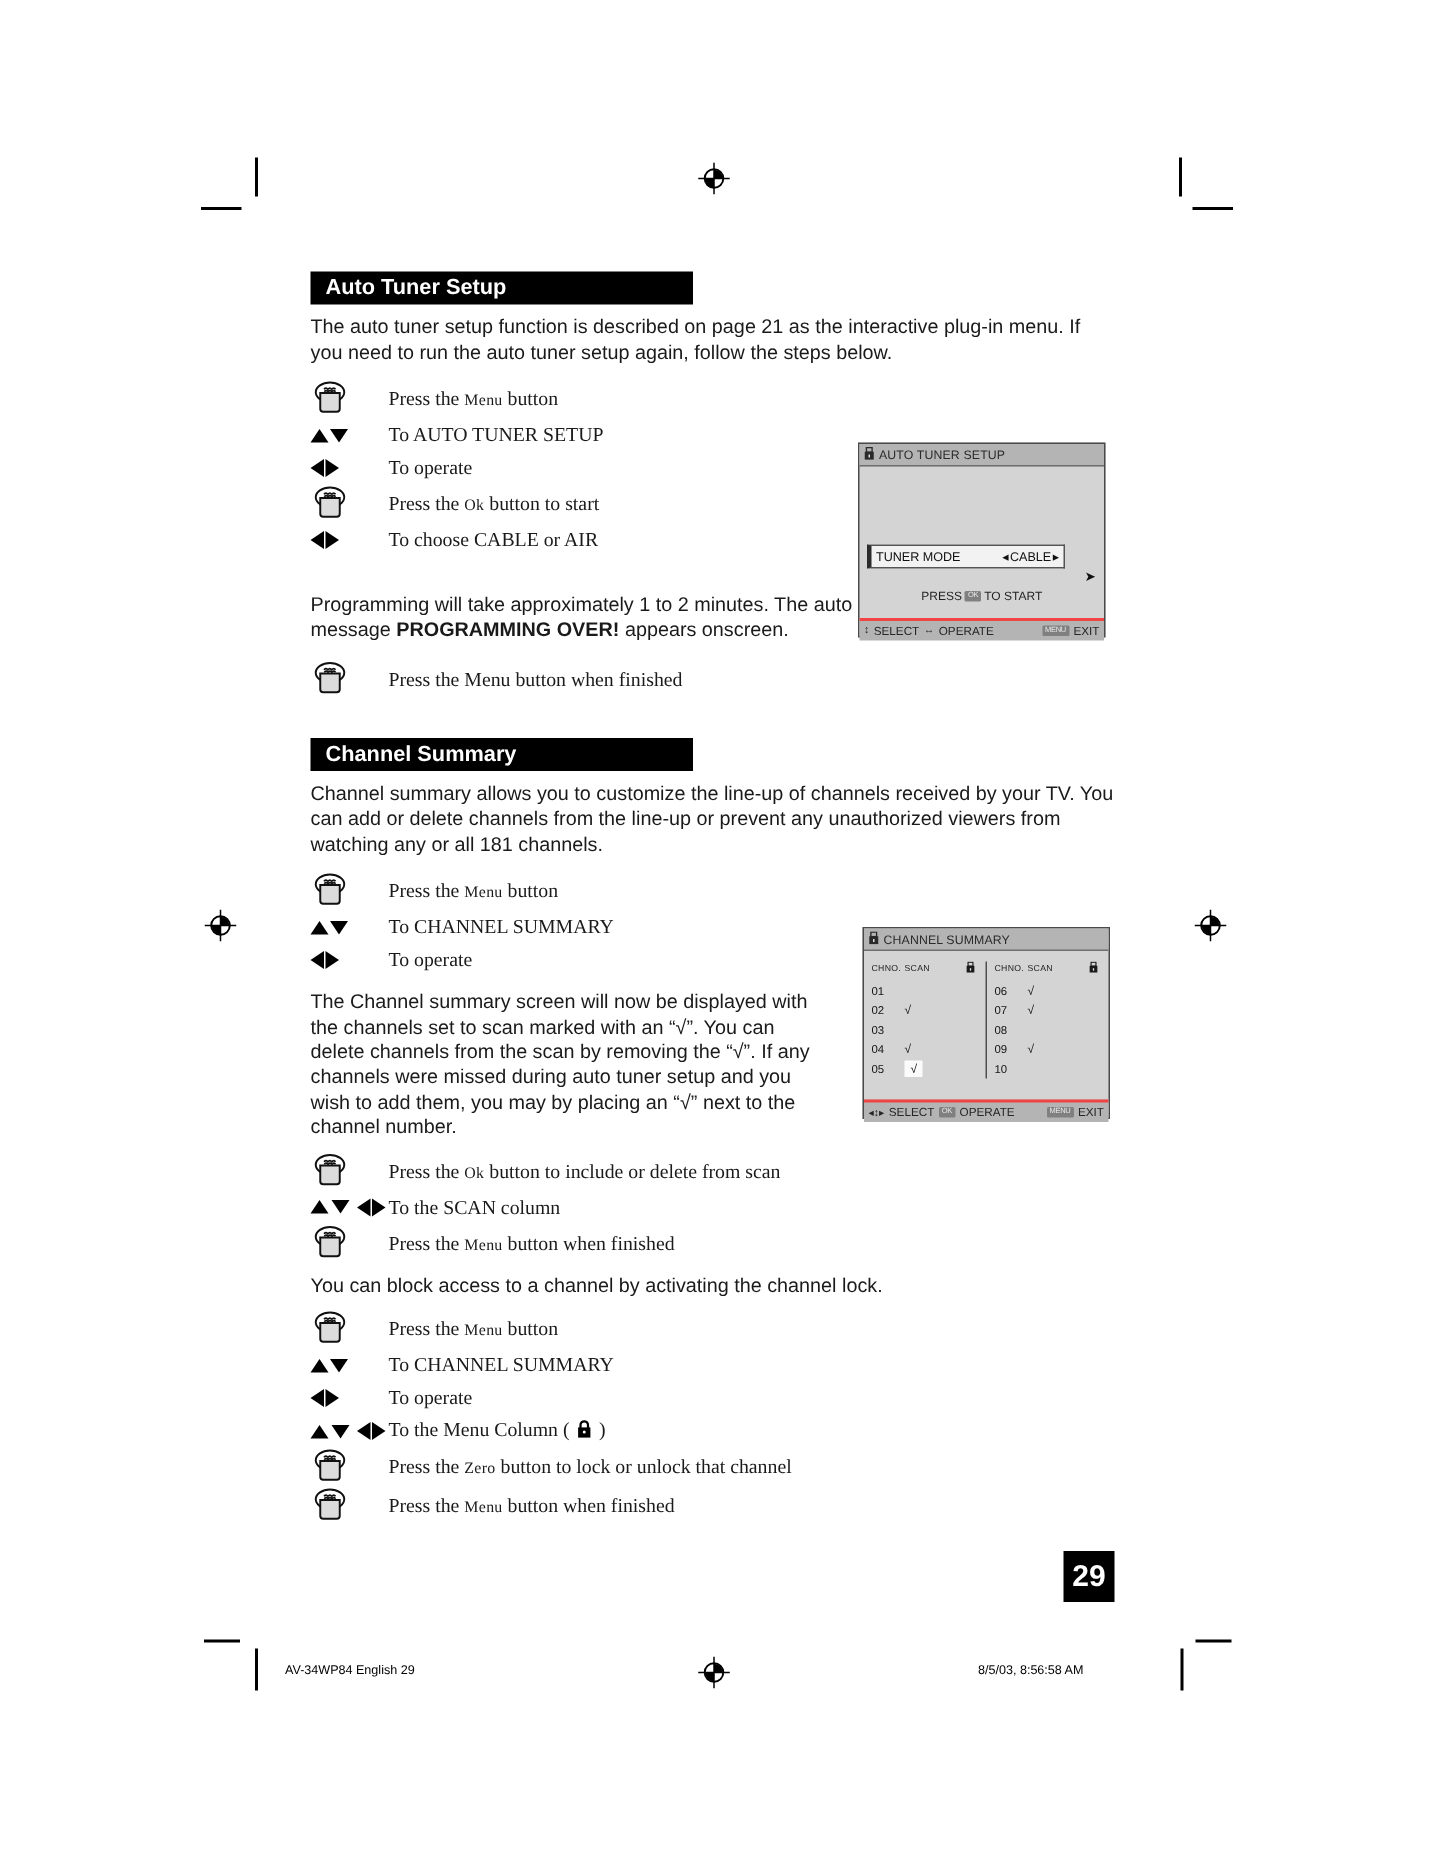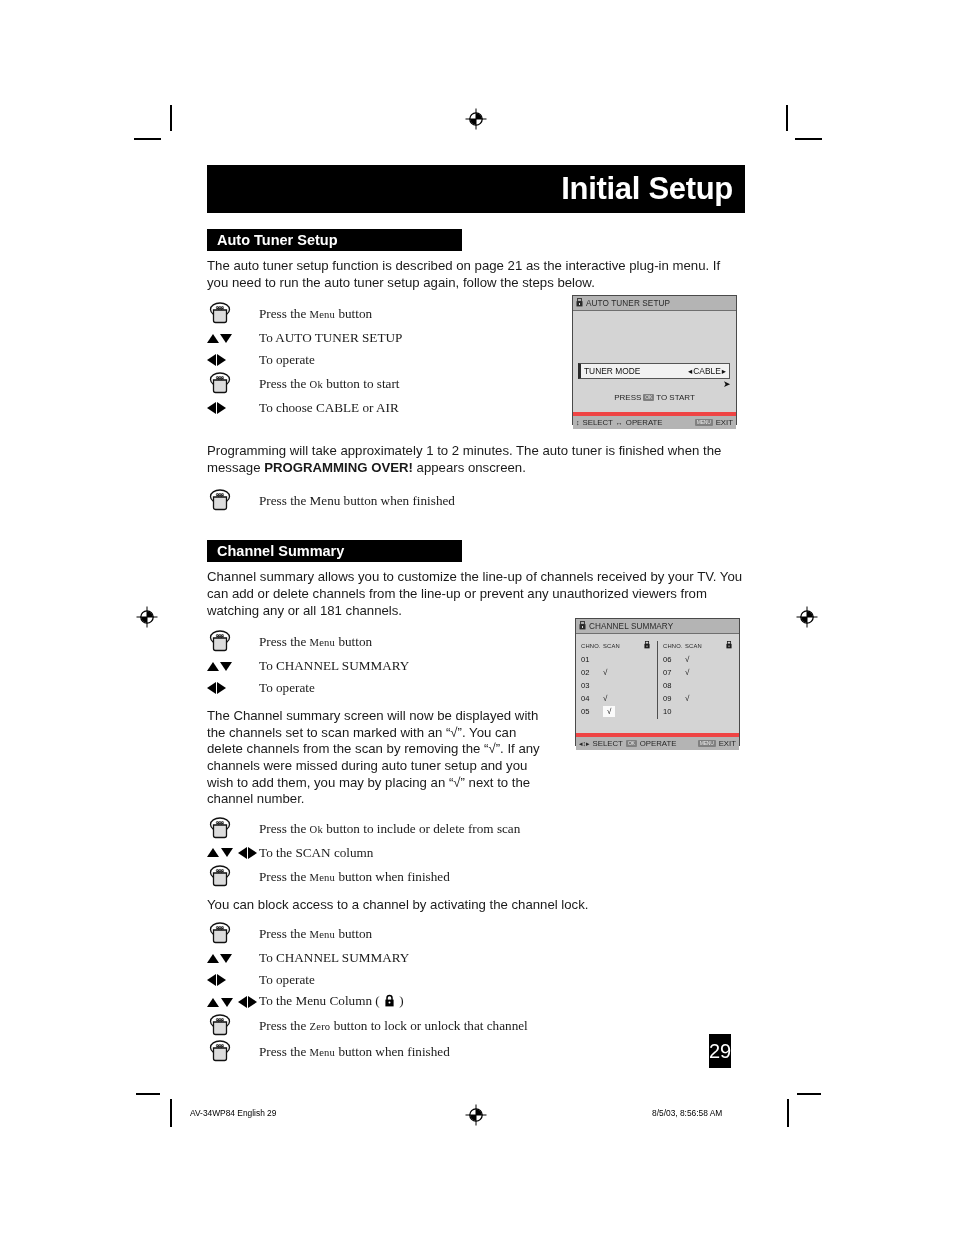--- a/index.html
+++ b/index.html
@@ -71,36 +71,36 @@
     font-family:"Liberation Sans", sans-serif;
     box-sizing:border-box;
   }
   .osd-head{
     background:#b4b4b4;border-bottom:1px solid #6f6f6f;
     height:14px;display:flex;align-items:center;padding-left:3px;
     font-size:8.2px;color:#2a2a2a;letter-spacing:.1px;gap:3px;
   }
   .osd-body{position:relative;}
   .osd-foot{
-    background:#b4b4b4;border-top:4px solid #ef4444;
+    background:#b4b4b4;border-top:2px solid #ef4444;
     height:13px;display:flex;align-items:center;
     font-size:7.8px;color:#262626;padding:0 3px;gap:3px;
   }
   .osd-foot .spacer{flex:1;}
   .keycap{
     display:inline-block;background:#808080;color:#e8e8e8;
     font-size:5px;line-height:7px;padding:0 2px;border-radius:1px;
     vertical-align:middle;letter-spacing:-.2px;
   }
 
   
   #osd-auto{left:572px;top:295px;height:130px;}
   #osd-auto .osd-body{height:101px;}
   .tuner-row{
-    position:absolute;left:5px;top:52px;width:152px;height:16px;
+    position:absolute;left:5px;top:52px;width:132px;height:16px;
     background:#f2f2f2;border:1px solid #555;border-left:3px solid #2b2b2b;
     display:flex;align-items:center;justify-content:space-between;
     padding:0 3px;box-sizing:border-box;font-size:8.4px;color:#111;
   }
   .tuner-val{display:flex;align-items:center;gap:1px;font-size:8.4px;}
   .press-start{
     position:absolute;left:0;right:0;top:82px;text-align:center;
     font-size:8px;color:#1f1f1f;display:flex;align-items:center;
     justify-content:center;gap:2px;
   }
@@ -116,23 +116,23 @@
   .ch-head .c2{width:28px;}
   .ch-head .c3{flex:1;text-align:right;padding-right:2px;}
   .ch-row{display:flex;font-size:7.6px;color:#141414;height:13px;align-items:center;}
   .ch-row .c1{width:22px;}
   .ch-row .c2{width:28px;position:relative;}
   .chk{font-size:8px;color:#111;line-height:1;}
   .chk.sel{background:#fbfbfb;padding:1px 4px;}
 
   
   .pagenum{
-    position:absolute;left:709px;top:1034px;width:22px;height:34px;
+    position:absolute;left:709px;top:1034px;width:34px;height:34px;
     background:#000;color:#fff;display:flex;align-items:center;
-    justify-content:center;font-size:20px;font-weight:normal;
+    justify-content:center;font-size:20px;font-weight:bold;
   }
 
   
   .footrule{position:absolute;background:#000;height:1.5px;}
   .footvrule{position:absolute;background:#000;width:1.5px;}
   .foot-txt{position:absolute;font-size:8.4px;color:#000;white-space:nowrap;}
 </style>
 </head>
 <body>
 
@@ -166,23 +166,20 @@
     <circle cx="11" cy="11" r="6.2" fill="none" stroke="#000" stroke-width="1.3"></circle>
     <path d="M11 5.2 A5.8 5.8 0 0 1 16.8 11 L11 11 Z" fill="#000"></path>
     <path d="M11 16.8 A5.8 5.8 0 0 1 5.2 11 L11 11 Z" fill="#000"></path>
     <line x1="11" y1="0.5" x2="11" y2="21.5" stroke="#000" stroke-width="1"></line>
     <line x1="0.5" y1="11" x2="21.5" y2="11" stroke="#000" stroke-width="1"></line>
   </svg>
 </div>
 
 <div class="page">
 
-  <div class="title-banner">
-    <span class="t">Initial Setup</span>
-  </div>
 
   <div class="sec-bar">
     <span class="t">Auto Tuner Setup</span>
   </div>
   <p class="body">The auto tuner setup function is described on page 21 as the interactive plug-in menu.  If you need to run the auto tuner setup again, follow the steps below.</p>
 
   <div class="steps">
 
     <div class="step tall">
       <span class="glyph">

